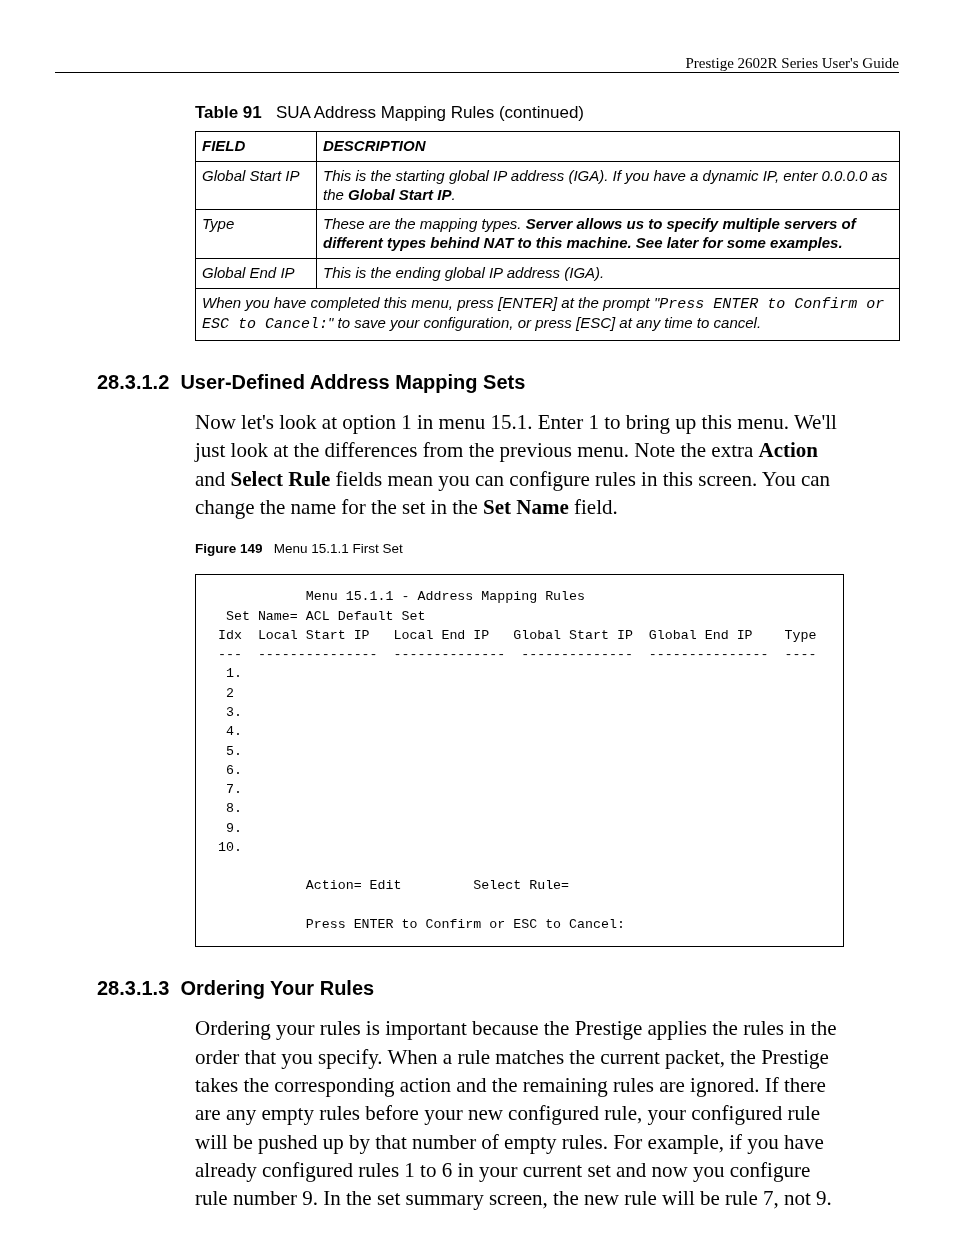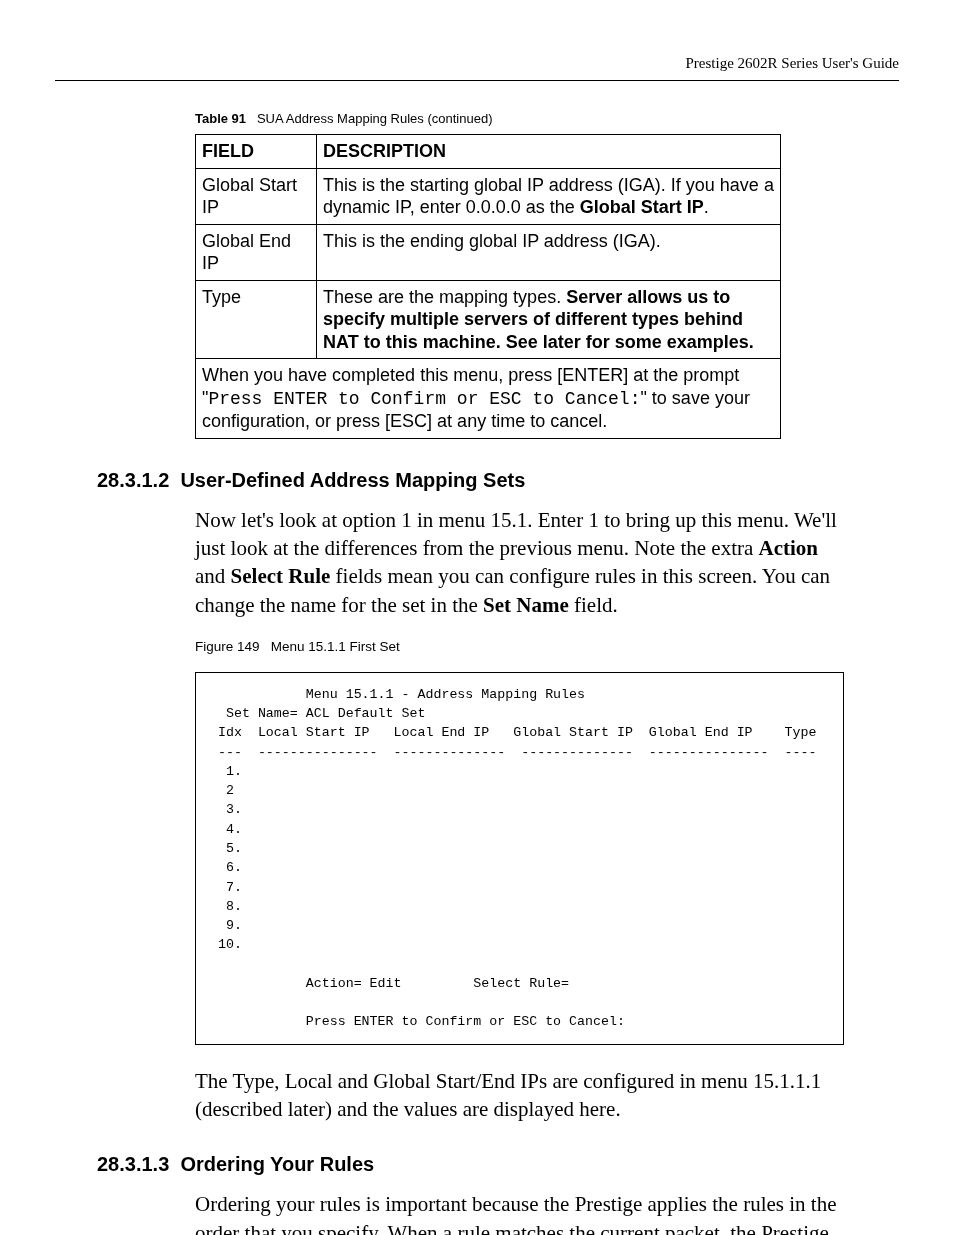--- a/index.html
+++ b/index.html
@@ -11,35 +11,35 @@
     background: #fff;
     width: 954px;
   }
   .page {
     padding: 55px 55px 25px 55px;
     box-sizing: border-box;
   }
   .running-head {
     text-align: right;
     font-size: 15px;
-    padding-bottom: 8px;
     border-bottom: 1.5px solid #000;
   }
   .table-caption {
     font-family: Arial, Helvetica, sans-serif;
-    font-size: 13px;
+    font-size: 17px;
     margin: 30px 0 8px 140px;
   }
   .table-caption .lbl { font-weight: bold; }
   table.desc {
-    width: 586px;
+    width: 705px;
     margin-left: 140px;
     border-collapse: collapse;
     font-family: Arial, Helvetica, sans-serif;
-    font-size: 18px;
+    font-size: 15px;
+    font-style: italic;
   }
   table.desc th, table.desc td {
     border: 1px solid #000;
     padding: 5px 6px;
     text-align: left;
     vertical-align: top;
     line-height: 1.25;
   }
   table.desc th {
     font-variant: small-caps;
@@ -61,21 +61,21 @@
     margin: 0 55px 14px 140px;
     line-height: 1.35;
     font-size: 21px;
   }
 
   .figure-caption {
     font-family: Arial, Helvetica, sans-serif;
     font-size: 13.5px;
     margin: 20px 0 18px 140px;
   }
-  .figure-caption .lbl { font-weight: normal; }
+  .figure-caption .lbl { font-weight: bold; }
 
   pre.terminal {
     font-family: "Courier New", monospace;
     font-size: 13.3px;
     line-height: 1.45;
     border: 1.5px solid #000;
     margin: 0 55px 22px 140px;
     padding: 12px 14px;
     white-space: pre;
     overflow: hidden;
@@ -110,29 +110,29 @@
       </tr>
     </thead>
     <tbody>
       <tr>
         <td class="label-cell">Global Start IP</td>
         <td>
           <span>This is the starting global IP address (IGA). If you have a dynamic IP, enter 0.0.0.0 as the </span><b>Global Start IP</b><span>.</span>
         </td>
       </tr>
       <tr>
+        <td class="label-cell">Type</td>
+        <td>
+          <span>These are the mapping types. </span><b>Server allows us to specify multiple servers of different types behind NAT to this machine. See later for some examples.</b><span></span>
+        </td>
+      </tr>
+      <tr>
         <td class="label-cell">Global End IP</td>
         <td>
           <span>This is the ending global IP address (IGA).</span><b></b><span></span>
-        </td>
-      </tr>
-      <tr>
-        <td class="label-cell">Type</td>
-        <td>
-          <span>These are the mapping types. </span><b>Server allows us to specify multiple servers of different types behind NAT to this machine. See later for some examples.</b><span></span>
         </td>
       </tr>
       <tr class="footer-row">
         <td colspan="2">
           <span>When you have completed this menu, press [ENTER] at the prompt "</span><span class="prompt-mono">Press ENTER to Confirm or ESC to Cancel:</span><span>" to save your configuration, or press [ESC] at any time to cancel.</span>
         </td>
       </tr>
     </tbody>
   </table>
 
@@ -162,21 +162,20 @@
   7.
   8.
   9.
  10.
 
             Action= Edit         Select Rule=
 
             Press ENTER to Confirm or ESC to Cancel:</pre>
 
 
-  <p class="body">The Type, Local and Global Start/End IPs are configured in menu 15.1.1.1 (described later) and the values are displayed here.</p>
 
   <h3 class="sec">
     <span>28.3.1.3</span>&nbsp;&nbsp;<span>Ordering Your Rules</span>
   </h3>
 
   <p class="body">Ordering your rules is important because the Prestige applies the rules in the order that you specify. When a rule matches the current packet, the Prestige takes the corresponding action and the remaining rules are ignored. If there are any empty rules before your new configured rule, your configured rule will be pushed up by that number of empty rules. For example, if you have already configured rules 1 to 6 in your current set and now you configure rule number 9. In the set summary screen, the new rule will be rule 7, not 9.</p>
 
   <div class="page-footer">
     <span>Chapter 28 Network Address Translation (NAT)</span>
     <span>271</span>

